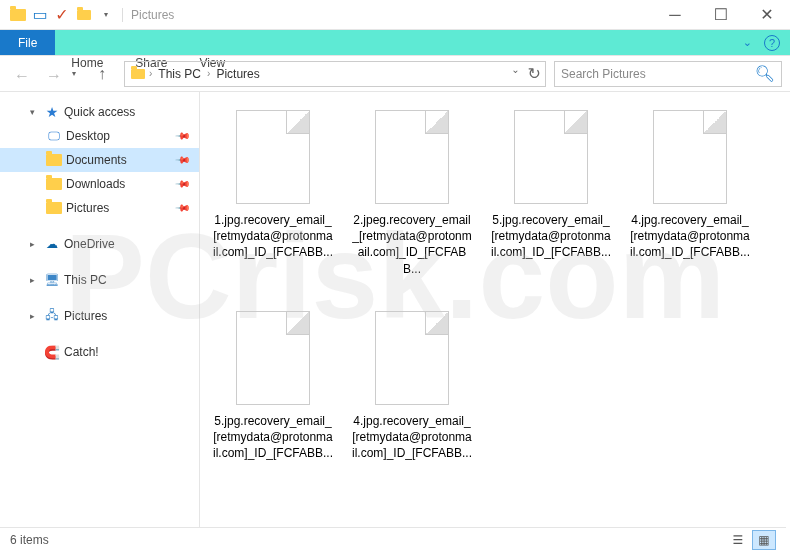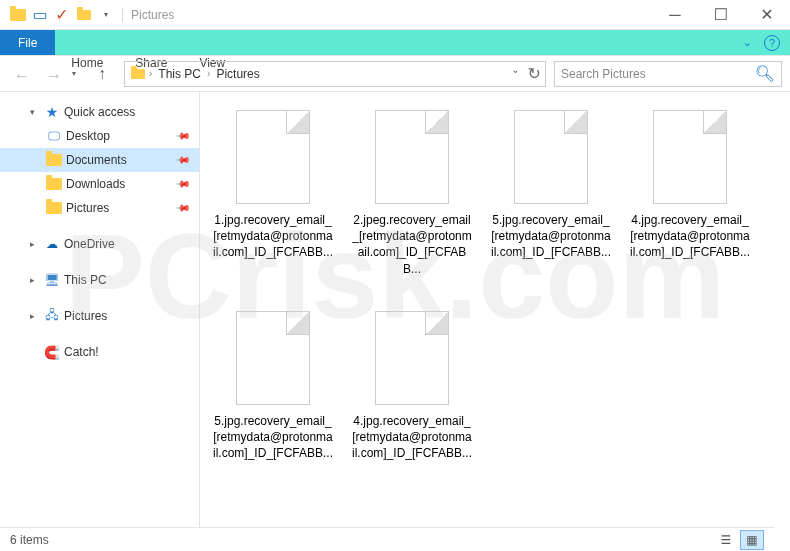--- a/index.html
+++ b/index.html
@@ -47,21 +47,21 @@
 .pin { margin-left:auto; margin-right:10px; color:#888; transform:rotate(45deg); font-size:10px; }
 .tree-spacer { height:12px; }
 
 .content { flex:1; padding:12px 8px; display:flex; flex-wrap:wrap; align-content:flex-start; gap:9px; }
 .file-item { width:130px; height:192px; display:flex; flex-direction:column; align-items:center; padding:6px 4px; }
 .file-thumb { width:74px; height:94px; background:#fff; border:1px solid #ccc; position:relative; margin-bottom:8px; }
 .file-thumb::before { content:""; position:absolute; top:0; right:0; width:22px; height:22px; background:linear-gradient(135deg,#fff 50%,#ddd 50%); border-left:1px solid #ccc; border-bottom:1px solid #ccc; }
 .file-label { font-size:12px; text-align:center; word-break:break-all; line-height:1.35; max-height:68px; overflow:hidden; }
 
 
-.statusbar { position:absolute; bottom:0; left:0; right:16px; height:24px; border-top:1px solid #e5e5e5; display:flex; align-items:center; padding:0 10px; font-size:12px; color:#555; }
+.statusbar { position:absolute; bottom:0; left:0; right:4px; height:24px; border-top:1px solid #e5e5e5; display:flex; align-items:center; padding:0 10px; font-size:12px; color:#555; }
 .status-views { margin-left:auto; display:flex; gap:2px; }
 .view-btn { width:24px; height:20px; display:flex; align-items:center; justify-content:center; border:1px solid transparent; }
 .view-btn.active { background:#cde8ff; border-color:#7bb6e8; }
 
 
 .ico-folder { width:16px; height:12px; background:#ffcf4b; border-radius:1px; position:relative; }
 .ico-folder::before { content:""; position:absolute; top:-3px; left:0; width:6px; height:3px; background:#ffcf4b; border-radius:1px 1px 0 0; }
 .ico-star { color:#2b7cd3; font-size:14px; }
 .ico-cloud { color:#0a64a6; font-size:12px; }
 .ico-pc { color:#3c86c7; font-size:12px; }

